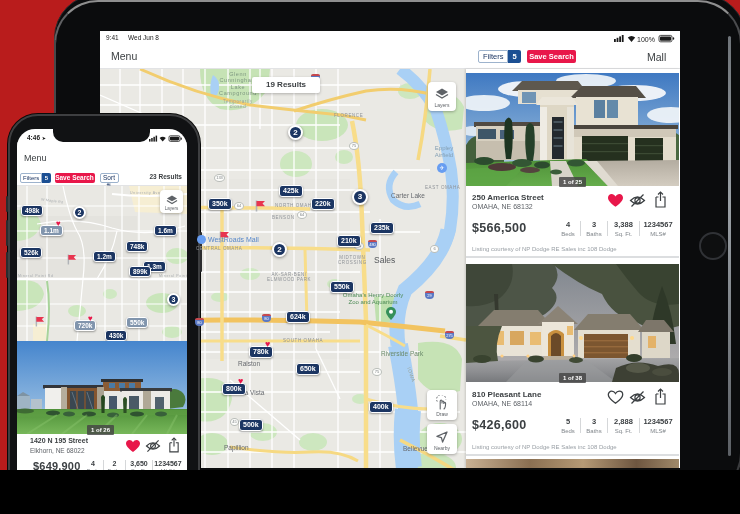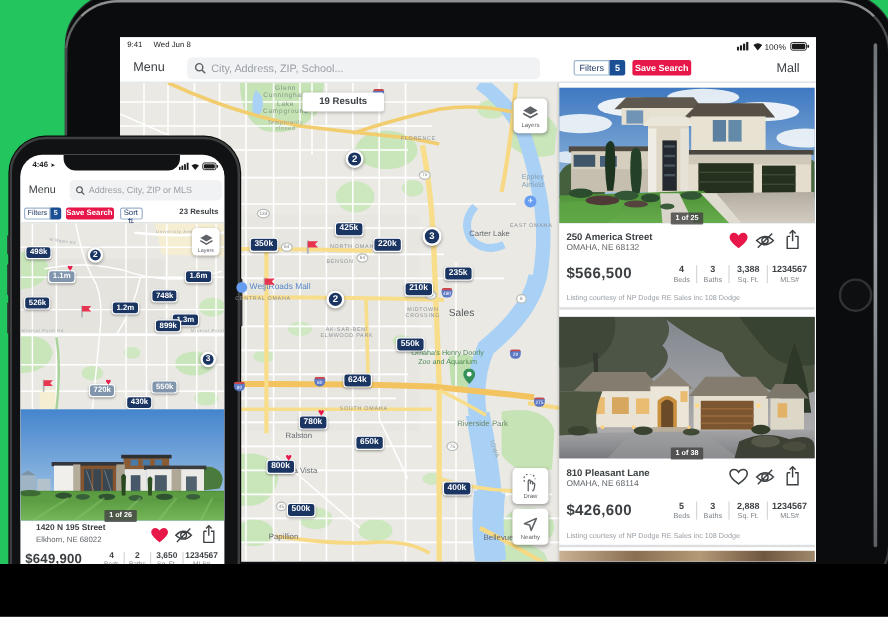--- a/index.html
+++ b/index.html
@@ -1,17 +1,17 @@
 <!DOCTYPE html>
 <html><head>
 <meta charset="utf-8">
 <style>
 html,body{margin:0;padding:0;background:#000;}
 *{box-sizing:border-box;}
-#stage{position:relative;width:740px;height:470px;background:#22c55e;overflow:hidden;font-family:"Liberation Sans",sans-serif;}
+#stage{position:relative;width:740px;height:470px;background:#b91c1c;overflow:hidden;font-family:"Liberation Sans",sans-serif;}
 .abs{position:absolute;}
 .pin{position:absolute;background:#1b3562;color:#fff;border:1px solid #fff;border-radius:3px;font:bold 7px/8px "Liberation Sans",sans-serif;padding:1px 3px;box-shadow:0 1px 2px rgba(0,0,0,.35);white-space:nowrap;z-index:5;}
 .pin.sel{background:#8195ad;}
 .cluster{position:absolute;background:#1b3562;color:#fff;border:2px solid #fff;border-radius:50%;font:bold 8px/1 "Liberation Sans",sans-serif;display:flex;align-items:center;justify-content:center;box-shadow:0 1px 3px rgba(0,0,0,.4);z-index:5;}
 .maplabel{position:absolute;color:#8f9398;font:5px/1.15 "Liberation Sans",sans-serif;letter-spacing:.6px;white-space:nowrap;z-index:3;}
 .placelabel{position:absolute;color:#66696e;font:7px/1.1 "Liberation Sans",sans-serif;white-space:nowrap;z-index:3;}
 .mapbtn{position:absolute;background:#fff;border-radius:4px;box-shadow:0 1px 3px rgba(0,0,0,.3);display:flex;flex-direction:column;align-items:center;justify-content:flex-end;z-index:6;color:#5f6368;}
 .heartpin{position:absolute;z-index:6;color:#e8174a;font-size:9px;line-height:1;}
 .shield{position:absolute;background:#fdfdfb;border:1px solid #b9bdb9;border-radius:50%;color:#7c8084;font:4px/1 "Liberation Sans",sans-serif;display:flex;align-items:center;justify-content:center;z-index:3;}
 .ishield{position:absolute;width:9px;height:8px;background:#5b79c4;border-radius:2px 2px 4px 4px;border-top:2px solid #c6494f;color:#fff;font:4px/5px "Liberation Sans",sans-serif;text-align:center;z-index:3;}
@@ -58,27 +58,20 @@
       <rect x="45" y="2.4" width="13" height="6.4" rx="1.6" fill="none" stroke="#1a1a1a" stroke-width="0.8"></rect>
       <rect x="46" y="3.4" width="11" height="4.4" rx="0.8" fill="#1a1a1a"></rect>
       <rect x="58.8" y="4.2" width="1.4" height="2.6" rx="0.7" fill="#1a1a1a"></rect>
     </svg>
   </div>
 
   <div class="abs" style="left:0;top:14px;width:580px;height:24px;background:#fff;border-bottom:1px solid #e2e3e5;">
 
     <span class="abs" style="left:11px;top:6px;font:10.5px/1 'Liberation Sans',sans-serif;color:#3c4043;">Menu</span>
 
-    <div class="abs" style="left:56px;top:3px;width:294px;height:18px;background:#f1f2f4;border-radius:4px;">
-      <svg class="abs" style="left:6px;top:4px;" width="10" height="10" viewBox="0 0 10 10">
-            <circle cx="4" cy="4" r="3" fill="none" stroke="#5f6368" stroke-width="1.2"></circle>
-            <line x1="6.3" y1="6.3" x2="9" y2="9" stroke="#5f6368" stroke-width="1.3"></line>
-          </svg>
-      <span class="abs" style="left:20px;top:4.5px;font:9px/1 'Liberation Sans',sans-serif;color:#9aa0a6;">City, Address, ZIP, School...</span>
-    </div>
 
     <div class="abs" style="left:378px;top:5px;height:13px;display:flex;">
       <span style="border:1px solid #9db3cd;border-radius:2px 0 0 2px;background:#fff;color:#1b3562;font:7.5px/11px 'Liberation Sans',sans-serif;padding:0 4px;">Filters</span>
       <span style="background:#1b4f93;border-radius:0 2px 2px 0;color:#fff;font:bold 7.5px/13px 'Liberation Sans',sans-serif;padding:0 4px;">5</span>
     </div>
 
     <div class="abs" style="left:427px;top:5px;width:49px;height:13px;background:#e8174a;border-radius:2px;color:#fff;font:bold 7.5px/13px 'Liberation Sans',sans-serif;text-align:center;">Save Search</div>
 
     <span class="abs" style="left:547px;top:7px;font:10.5px/1 'Liberation Sans',sans-serif;color:#3c4043;">Mall</span>
   </div>
@@ -613,27 +606,20 @@
     <path d="M13.7 7.6 L10.6 3.9 Q13.7 1.4 16.8 3.9 Z" fill="#1a1a1a"></path>
     <rect x="20" y="1.8" width="11" height="5.6" rx="1.4" fill="none" stroke="#1a1a1a" stroke-width="0.8"></rect>
     <rect x="21" y="2.8" width="9" height="3.6" rx="0.8" fill="#1a1a1a"></rect>
     <rect x="31.6" y="3.4" width="1.2" height="2.4" rx="0.6" fill="#1a1a1a"></rect>
   </svg>
 
   <div class="abs" style="left:0;top:13px;width:170px;height:29px;background:#fff;">
 
     <span class="abs" style="left:7px;top:12px;font:9px/1 'Liberation Sans',sans-serif;color:#3c4043;">Menu</span>
 
-    <div class="abs" style="left:41px;top:8px;width:127px;height:17px;background:#f1f2f4;border-radius:4px;">
-      <svg class="abs" style="left:5px;top:4.5px;" width="8" height="8" viewBox="0 0 10 10">
-            <circle cx="4" cy="4" r="3" fill="none" stroke="#5f6368" stroke-width="1.3"></circle>
-            <line x1="6.3" y1="6.3" x2="9" y2="9" stroke="#5f6368" stroke-width="1.4"></line>
-          </svg>
-      <span class="abs" style="left:16px;top:5px;font:7.5px/1 'Liberation Sans',sans-serif;color:#9aa0a6;">Address, City, ZIP or MLS</span>
-    </div>
   </div>
 
   <div class="abs" style="left:0;top:42px;width:170px;height:14.5px;background:#fff;border-bottom:1px solid #e2e3e5;">
 
     <div class="abs" style="left:3px;top:1.5px;height:10.5px;display:flex;">
       <span style="border:1px solid #9db3cd;border-radius:2px 0 0 2px;background:#fff;color:#1b3562;font:6px/8.5px 'Liberation Sans',sans-serif;padding:0 2px;">Filters</span>
       <span style="background:#1b4f93;border-radius:0 2px 2px 0;color:#fff;font:bold 6px/10.5px 'Liberation Sans',sans-serif;padding:0 2.5px;">5</span>
     </div>
 
     <div class="abs" style="left:37.5px;top:1.5px;width:40px;height:10.5px;background:#e8174a;border-radius:2px;color:#fff;font:bold 6.5px/10.5px 'Liberation Sans',sans-serif;text-align:center;">Save Search</div>
@@ -844,21 +830,21 @@
         <circle cx="8.5" cy="7.5" r="2.6" fill="none" stroke="#3c4043" stroke-width="1.2"></circle>
         <line x1="2.5" y1="13.5" x2="14.5" y2="1.5" stroke="#3c4043" stroke-width="1.2"></line>
       </svg>
 
   <svg class="abs" style="left:151px;top:308px;" width="12" height="16" viewBox="0 0 13 17">
         <path d="M2 6 L4.5 6 M8.5 6 L11 6 L11 16 L2 16 L2 6" fill="none" stroke="#3c4043" stroke-width="1.2"></path>
         <line x1="6.5" y1="1.5" x2="6.5" y2="10" stroke="#3c4043" stroke-width="1.2"></line>
         <path d="M4 3.5 L6.5 1 L9 3.5" fill="none" stroke="#3c4043" stroke-width="1.2"></path>
       </svg>
 
-  <div class="abs" style="left:4px;top:332px;font:bold 11px/1 'Liberation Sans',sans-serif;color:#3c4043;letter-spacing:.2px;">$649,900</div>
+  <div class="abs" style="left:16px;top:332px;font:bold 11px/1 'Liberation Sans',sans-serif;color:#3c4043;letter-spacing:.2px;">$649,900</div>
 
   <div class="abs" style="left:66px;top:331px;width:100px;display:flex;">
     <div style="width:20px;">
           <div class="stat-num" style="font-size:7px;">4</div>
           <div class="stat-lab" style="font-size:5.5px;">Beds</div>
         </div>
     <div style="width:1px;height:13px;background:#d5d7d9;"></div>
     <div style="width:21px;">
           <div class="stat-num" style="font-size:7px;">2</div>
           <div class="stat-lab" style="font-size:5.5px;">Baths</div>

